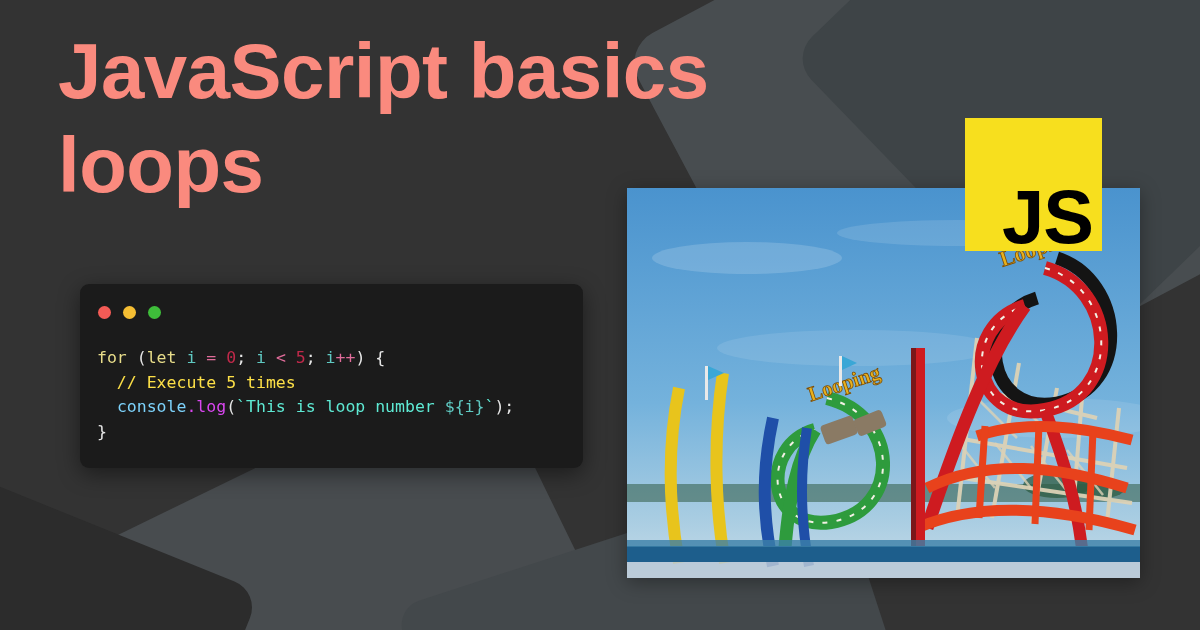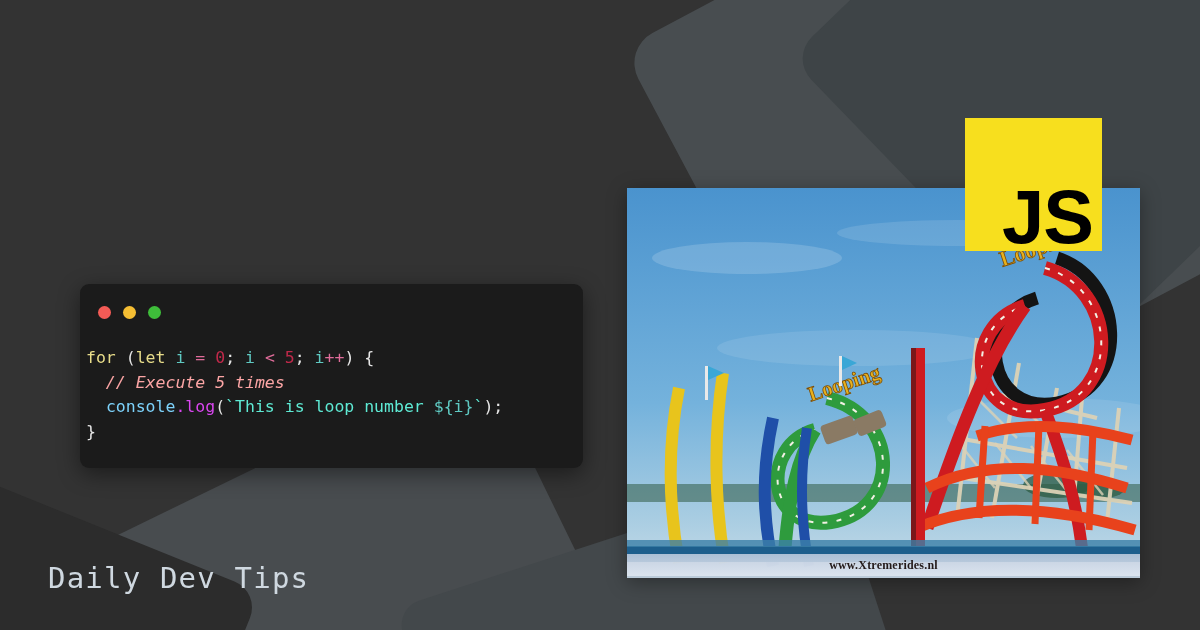--- a/index.html
+++ b/index.html
@@ -111,35 +111,35 @@
     width: 13px;
     height: 13px;
     border-radius: 50%;
   }
   #dot-red    { background: #f45b56; }
   #dot-yellow { background: #f5be33; }
   #dot-green  { background: #3ebd3a; }
 
   #code-body {
     position: absolute;
-    left: 6px;
+    left: 17px;
     top: 62px;
     right: 10px;
     font-family: "DejaVu Sans Mono", "Liberation Mono", monospace;
     font-size: 16.5px;
     line-height: 24.5px;
     white-space: pre;
     color: #e6e6e6;
   }
   .tok-kw      { color: #e8dd8a; }
   .tok-var     { color: #5fc9c2; }
   .tok-op      { color: #e06c9a; }
   .tok-num     { color: #c0294a; }
   .tok-punct   { color: #e6e6e6; }
-  .tok-comment { color: #fca5a5; font-style: italic; }
+  .tok-comment { color: #fde047; }
   .tok-obj     { color: #7dd3fc; }
   .tok-method  { color: #d946ef; }
   .tok-str     { color: #5eead4; }
   .tok-interp  { color: #5fc9c2; }
 
   
   #photo {
     position: absolute;
     left: 627px;
     top: 188px;
@@ -208,20 +208,22 @@
 
 <div id="canvas" style="background: rgb(51, 51, 51);">
 
   <div class="bg-shape" id="shape-top-right"></div>
   <div class="bg-shape" id="shape-top-right-2"></div>
   <div class="bg-shape" id="shape-bottom-left"></div>
   <div class="bg-shape" id="shape-bottom-left-2"></div>
   <div class="bg-shape" id="shape-bottom-right"></div>
 
   <div id="title-block">
+    <div class="title-line" style="color: rgb(250, 138, 126);">JavaScript basics</div>
+    <div class="title-line" style="color: rgb(250, 138, 126);">loops</div>
   </div>
 
   <div id="code-card">
     <div id="code-dots">
       <span class="dot" id="dot-red" style="background: rgb(244, 91, 86);"></span>
       <span class="dot" id="dot-yellow" style="background: rgb(245, 190, 51);"></span>
       <span class="dot" id="dot-green" style="background: rgb(62, 189, 58);"></span>
     </div>
     <div id="code-body"><div><span class="tok-kw">for</span><span class="tok-punct"> (</span><span class="tok-kw">let</span><span class="tok-punct"> </span><span class="tok-var">i</span><span class="tok-punct"> </span><span class="tok-op">=</span><span class="tok-punct"> </span><span class="tok-num">0</span><span class="tok-punct">; </span><span class="tok-var">i</span><span class="tok-punct"> </span><span class="tok-op">&lt;</span><span class="tok-punct"> </span><span class="tok-num">5</span><span class="tok-punct">; </span><span class="tok-var">i</span><span class="tok-op">++</span><span class="tok-punct">) {</span></div><div><span class="tok-comment">  // Execute 5 times</span></div><div><span class="tok-punct">  </span><span class="tok-obj">console</span><span class="tok-method">.log</span><span class="tok-punct">(</span><span class="tok-str">`This is loop number </span><span class="tok-interp">${i}</span><span class="tok-str">`</span><span class="tok-punct">);</span></div><div><span class="tok-punct">}</span></div></div>
   </div>
@@ -313,22 +315,20 @@
       <rect x="0" y="358" width="513" height="16" fill="#1D5E8C"></rect>
       <rect x="0" y="352" width="513" height="7" fill="#3C7FA8" opacity="0.8"></rect>
 
       <rect x="0" y="374" width="513" height="16" fill="#B9C8D6" opacity="0.85"></rect>
 
       <rect x="78" y="178" width="3" height="34" fill="#e9e9e9"></rect>
       <path d="M81 178 L97 185 L81 192 Z" fill="#3aa7d6"></path>
       <rect x="212" y="168" width="3" height="30" fill="#e9e9e9"></rect>
       <path d="M215 168 L230 175 L215 182 Z" fill="#3aa7d6"></path>
     </svg>
-    <div id="photo-watermark">www.Xtremerides.nl</div>
   </div>
 
   <div id="js-badge" style="background: rgb(247, 223, 30);">
     <span id="js-badge-label" style="color: rgb(0, 0, 0);">JS</span>
   </div>
 
-  <div id="footer-brand" style="color: rgb(207, 216, 224);">Daily Dev Tips</div>
 
 </div>
 
 </body></html>

